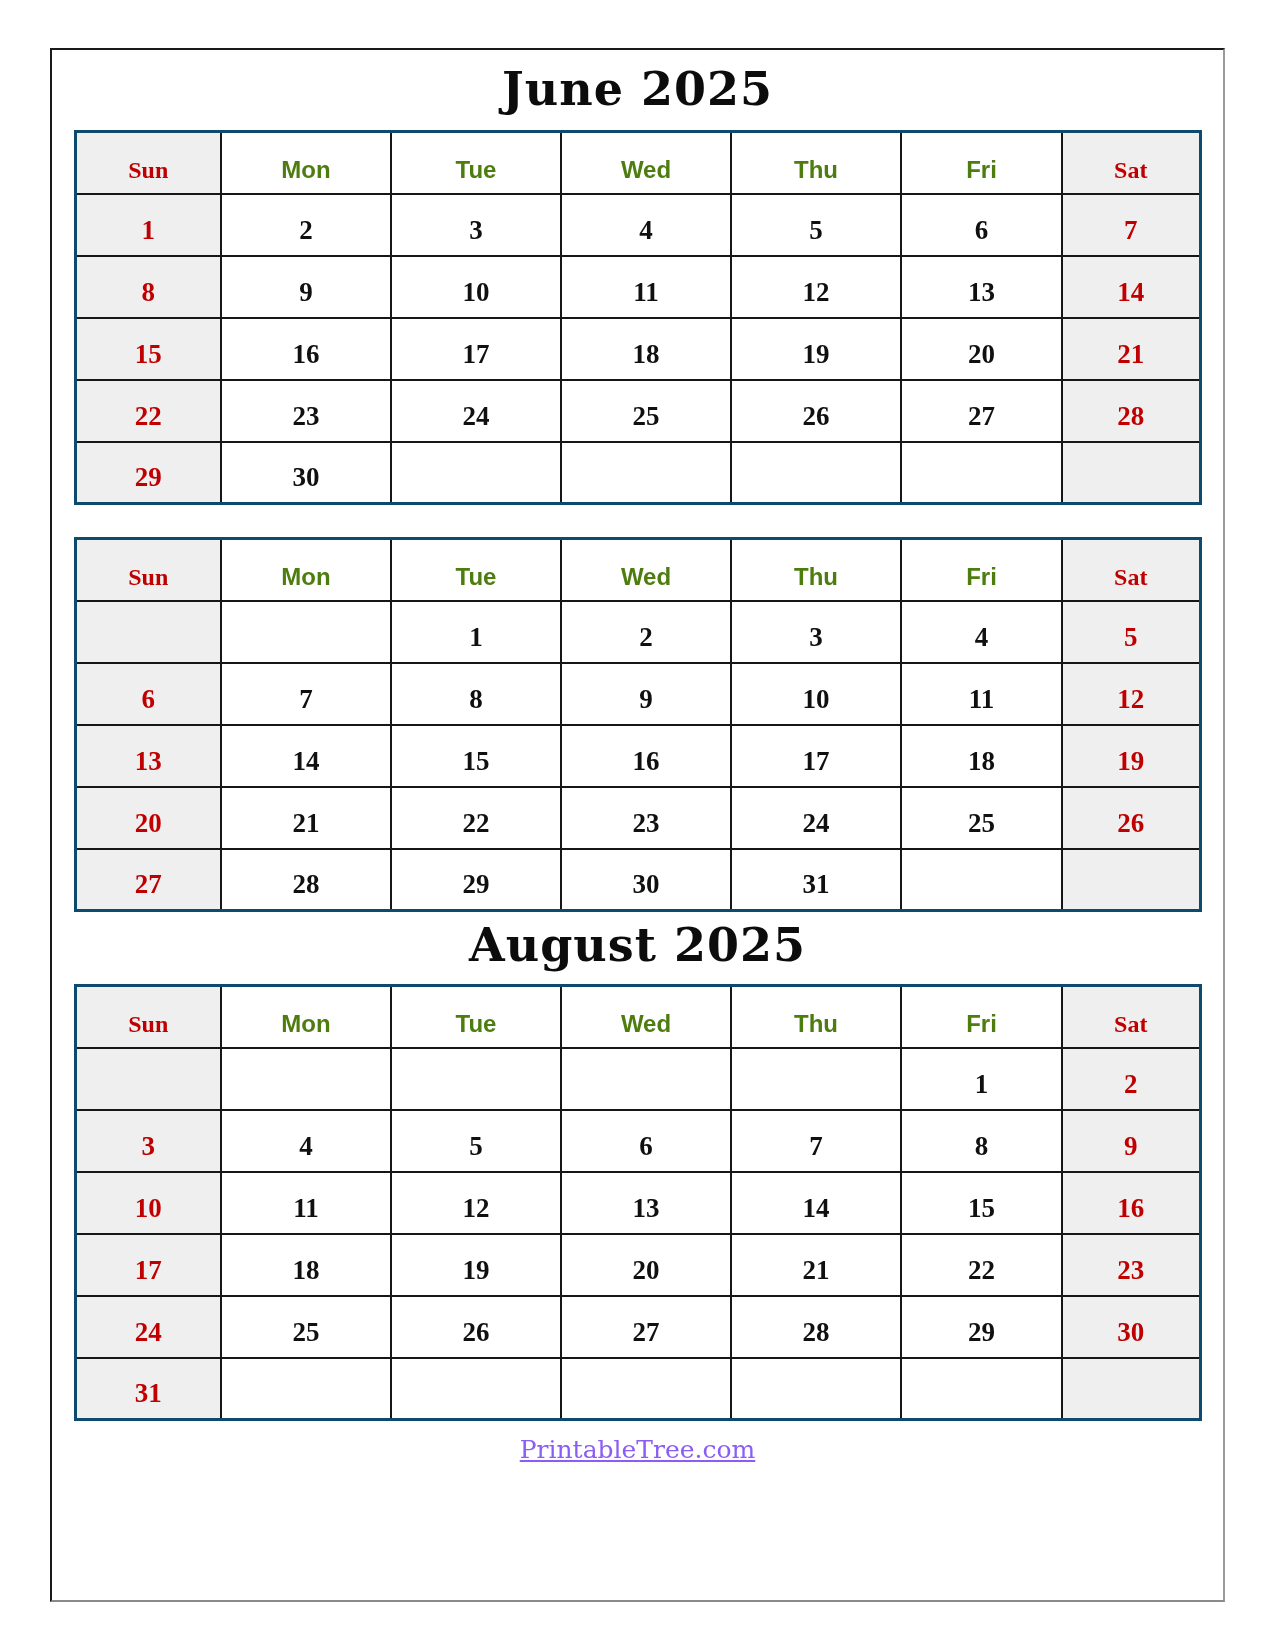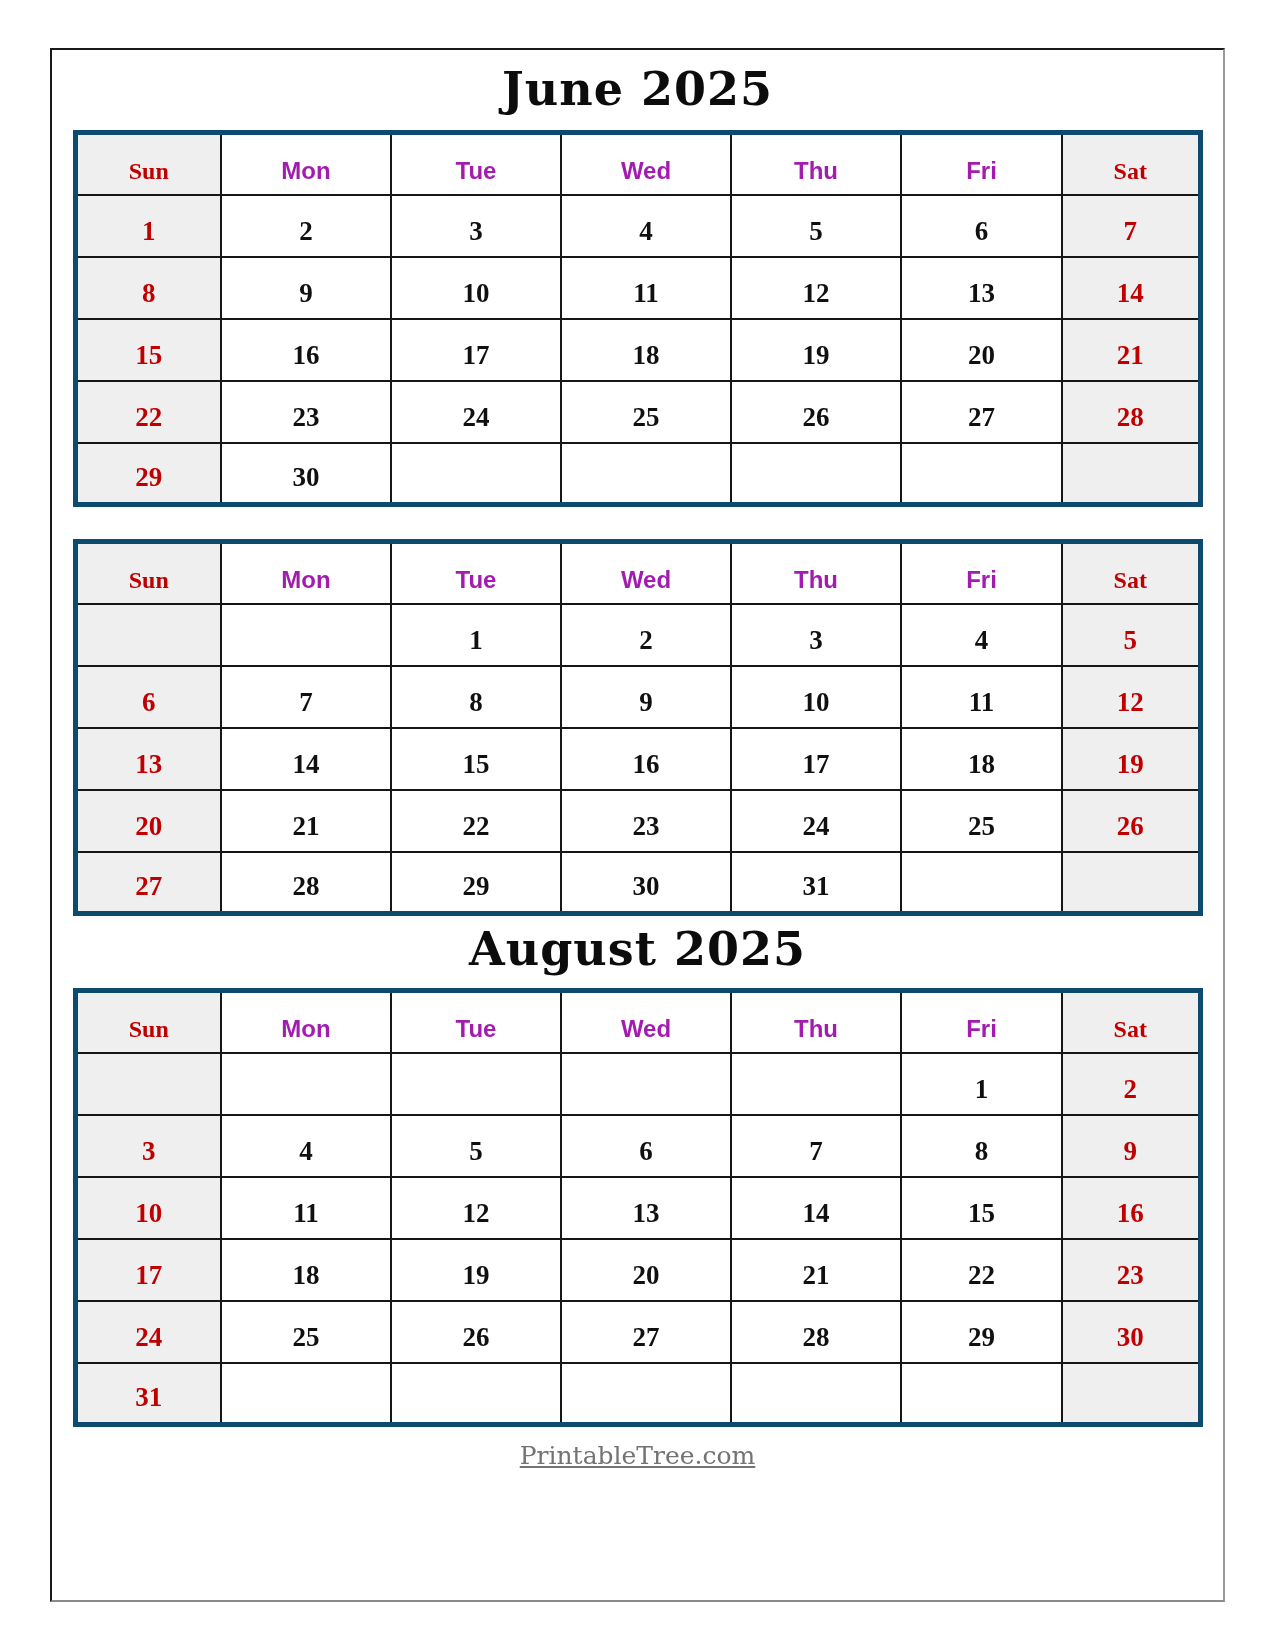--- a/index.html
+++ b/index.html
@@ -33,39 +33,39 @@
     color: #0c0c0c;
   }
   .month-title.first  { margin-top: 6px; }
   .month-title.second { margin-top: 17px; }
   .month-title.third  { }
   table.cal {
     border-collapse: collapse;
     table-layout: fixed;
     width: 1125px;
     margin: 0 auto;
-    border: 5px solid #0c4a6e;
+    border: 3px solid #0c4a6e;
   }
   table.cal.m0 { margin-top: 8px; }
   table.cal.m1 { margin-top: 32px; }
   table.cal.m2 { margin-top: 6px; }
   table.cal th, table.cal td {
     border: 2px solid #161616;
     vertical-align: bottom;
     text-align: center;
     padding: 0 0 9px 0;
     box-sizing: border-box;
     background: #ffffff;
   }
   table.cal th {
     height: 62px;
     font-family: "Liberation Sans", sans-serif;
     font-weight: bold;
     font-size: 24px;
-    color: #a21caf;
+    color: #4d7c0f;
   }
   table.cal td {
     height: 62px;
     font-family: "Liberation Serif", serif;
     font-weight: bold;
     font-size: 27px;
     color: #101010;
   }
   table.cal th.weekend, table.cal td.weekend {
     background: #f0efef;
@@ -74,21 +74,21 @@
   table.cal th.weekend {
     font-family: "Liberation Serif", serif;
   }
   .footer {
     margin-top: 14px;
     text-align: center;
   }
   .footer a {
     font-family: "DejaVu Serif", serif;
     font-size: 25px;
-    color: #737373;
+    color: #8b5cf6;
     text-decoration: underline;
     margin-top: 44px;
   }
 </style>
 </head>
 <body>
 
 <div class="sheet">
 
   <h2 class="month-title first">June 2025</h2>

